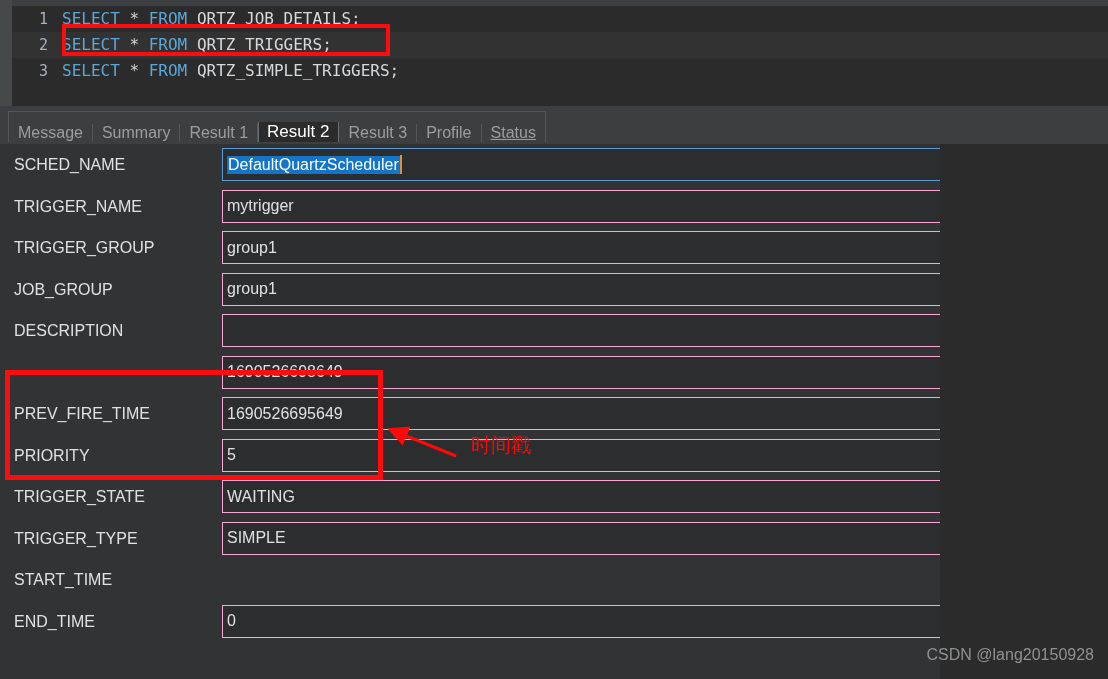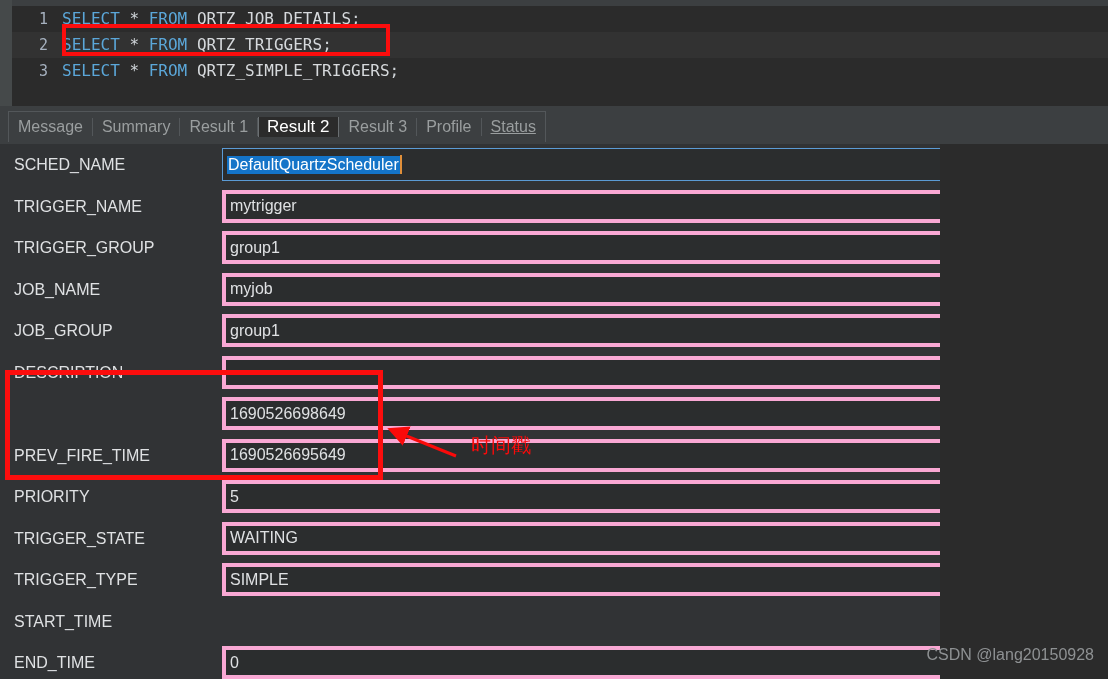--- a/index.html
+++ b/index.html
@@ -46,21 +46,21 @@
     border: 4px solid #fc0d0d; pointer-events: none;
   }
 
   
   .tabbar {
     position: absolute; left: 0; top: 106px; width: 1108px; height: 38px;
     background: #3c3f41;
   }
   .tabs {
     position: absolute; left: 8px; top: 5px; height: 31px;
-    display: flex; align-items: center;
+    display: flex; align-items: flex-end;
     border: 1px solid #53575a; border-bottom: none; background: #3c3f41;
   }
   .tab {
     display: flex; align-items: center; padding: 0 9px;
     font-size: 16px; color: #9a9e9f; background: #3c3f41;
     border-right: 1px solid #53575a; cursor: default; white-space: nowrap;
   }
   .tab:last-child { border-right: none; text-decoration: underline; }
   .tab.active {
     background: #2b2b2b; color: #ffffff; font-size: 17px;
@@ -75,21 +75,21 @@
   .row { position: relative; height: 41.5px; width: 1108px; }
   .lbl {
     position: absolute; left: 14px; top: 0; height: 41.5px; line-height: 41.5px;
     font-size: 16px; color: #dfe1e3; white-space: nowrap;
   }
   .cellwrap {
     position: absolute; left: 222px; top: 4px; right: 0; height: 33px; text-align: center;
   }
   .cell {
     width: 100%; height: 100%;
-    border: 4px solid #f9a8d4; background: #2b2d2e;
+    border: 1px solid #f9a8d4; background: #2b2d2e;
     display: flex; align-items: center; padding-left: 4px;
     font-size: 16px; color: #dfe1e3; white-space: nowrap;
   }
   .cell.selected {
     border: 1px solid #5b9bd5;
   }
   .sel-text {
     background: #1474c8; color: #ffffff; padding: 0 1px;
   }
   .caret {
@@ -165,28 +165,20 @@
       </div>
       <div class="row">
         <div class="lbl">TRIGGER_GROUP</div>
         <div class="cellwrap">
           <div class="cell">
             <span>group1</span>
           </div>
         </div>
       </div>
       <div class="row">
-        <div class="lbl">JOB_NAME</div>
-        <div class="cellwrap">
-          <div class="cell">
-            <span>myjob</span>
-          </div>
-        </div>
-      </div>
-      <div class="row">
         <div class="lbl">JOB_GROUP</div>
         <div class="cellwrap">
           <div class="cell">
             <span>group1</span>
           </div>
         </div>
       </div>
       <div class="row">
         <div class="lbl">DESCRIPTION</div>
         <div class="cellwrap">

